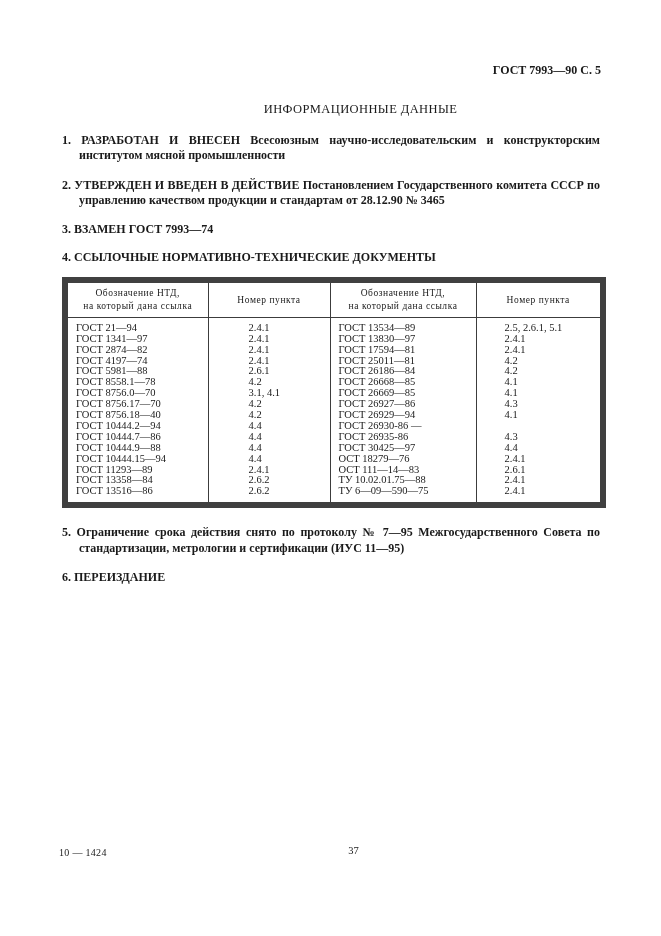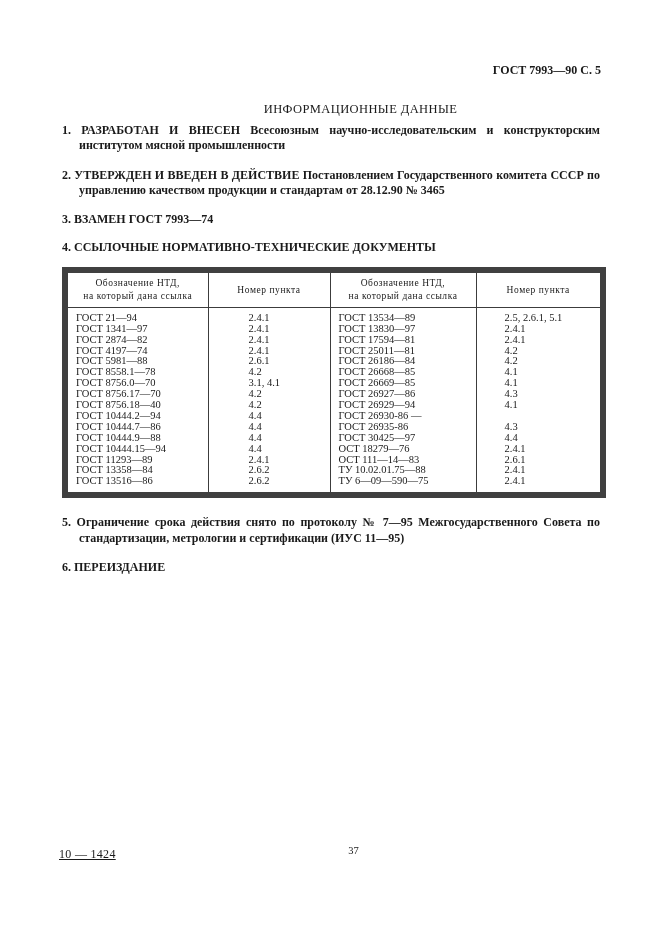--- a/index.html
+++ b/index.html
@@ -13,21 +13,21 @@
 
   .doc-ref {
     position:absolute; top:63px; right:60px;
     font-size:12px; font-weight:bold; white-space:nowrap;margin-left:35px;
   }
   .title {
     position:absolute; top:102px; left:0; width:100%;
     text-align:center; font-size:12.5px; font-weight:normal; letter-spacing:0.4px;margin-left:30px;
   }
   .content {
-    position:absolute; left:62px; top:123px; width:538px;
+    position:absolute; left:62px; top:133px; width:538px;
   }
   .item {
     font-size:12px; font-weight:bold; line-height:1.28;
     text-align:justify;
     padding-left:17px; text-indent:-17px;
     margin:0 0 14px 0;
   }
   .item.tight { margin-bottom:12px; }
 
   table.ntd {
@@ -53,21 +53,21 @@
   table.ntd td.c-num2 { padding-left:40px; }
   table.ntd td.c-num4 { padding-left:28px; }
   table.ntd tbody tr:first-child td { padding-top:5px; }
   table.ntd tbody tr:last-child  td { padding-bottom:5px;margin-left:44px; }
 
   .col-w1 { width:143px; } .col-w2 { width:122px; }
   .col-w3 { width:146px; } .col-w4 { width:127px; }
 
   .print-code {
     position:absolute; left:59px; top:847px;
-    font-size:12px; letter-spacing:0.3px;text-decoration:underline;
+    font-size:10px; letter-spacing:0.3px;
   }
   .page-number {
     position:absolute; left:0; top:845px; width:661px;
     text-align:center; font-size:10.5px;padding-left:23px;
   }
 </style>
 </head>
 <body>
 
 <div class="page">

